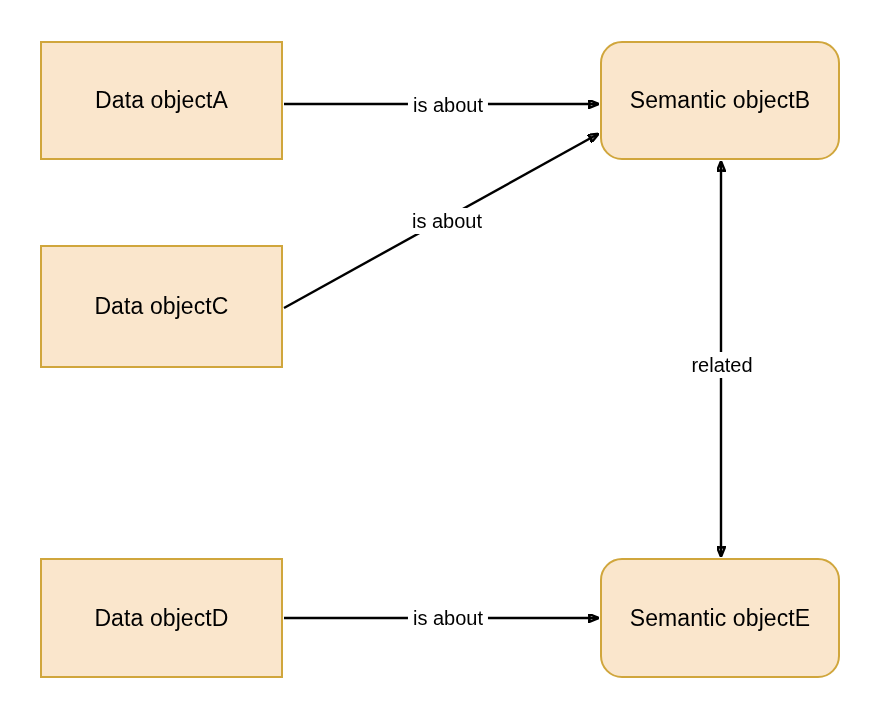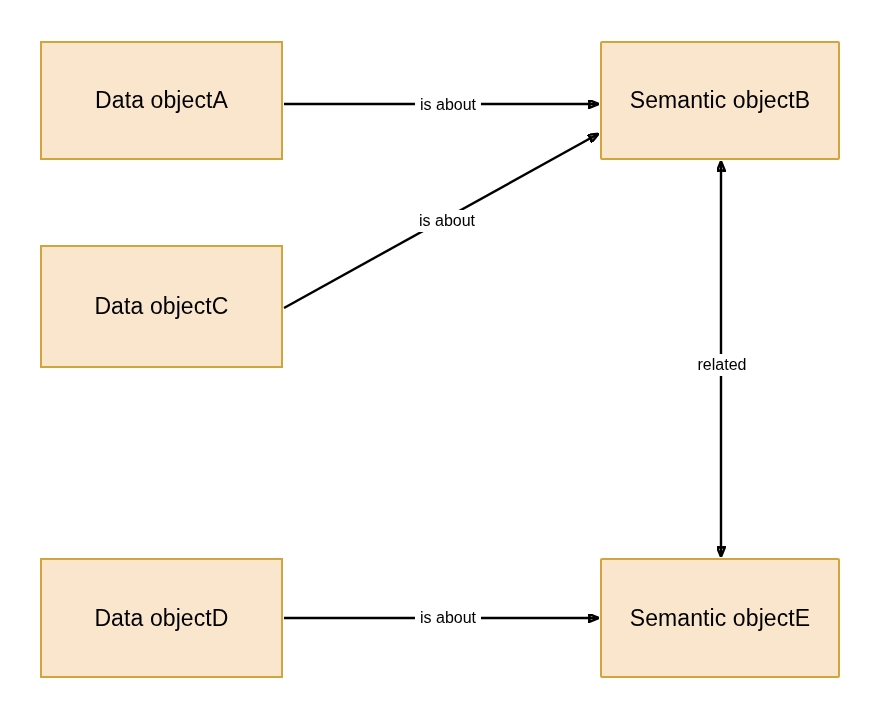--- a/index.html
+++ b/index.html
@@ -28,21 +28,21 @@
     display: flex;
     align-items: center;
     justify-content: center;
     color: #000000;
     font-size: 23px;
     line-height: 1.22;
     text-align: center;
     letter-spacing: 0.1px;
   }
   .node.rounded {
-    border-radius: 2px;
+    border-radius: 22px;
   }
   .node .line1, .node .line2 {
     display: block;
     white-space: nowrap;
   }
   
   #node-a { left: 40px;  top: 41px;  width: 243px; height: 119px; }
   #node-b { left: 600px; top: 41px;  width: 240px; height: 119px; }
   #node-c { left: 40px;  top: 245px; width: 243px; height: 123px; }
   #node-d { left: 40px;  top: 558px; width: 243px; height: 120px; }
@@ -61,21 +61,21 @@
     stroke: #000000;
     stroke-width: 2.4;
     fill: none;
   }
 
   
   .edge-label {
     position: absolute;
     background: #ffffff;
     color: #000000;
-    font-size: 16px;
+    font-size: 20px;
     line-height: 1;
     padding: 3px 5px;
     white-space: nowrap;
     transform: translate(-50%, -50%);
   }
   #label-ab { left: 448px; top: 105px; }
   #label-cb { left: 447px; top: 221px; }
   #label-de { left: 448px; top: 618px; }
   #label-be { left: 722px; top: 365px; text-align: right; }
 </style>

